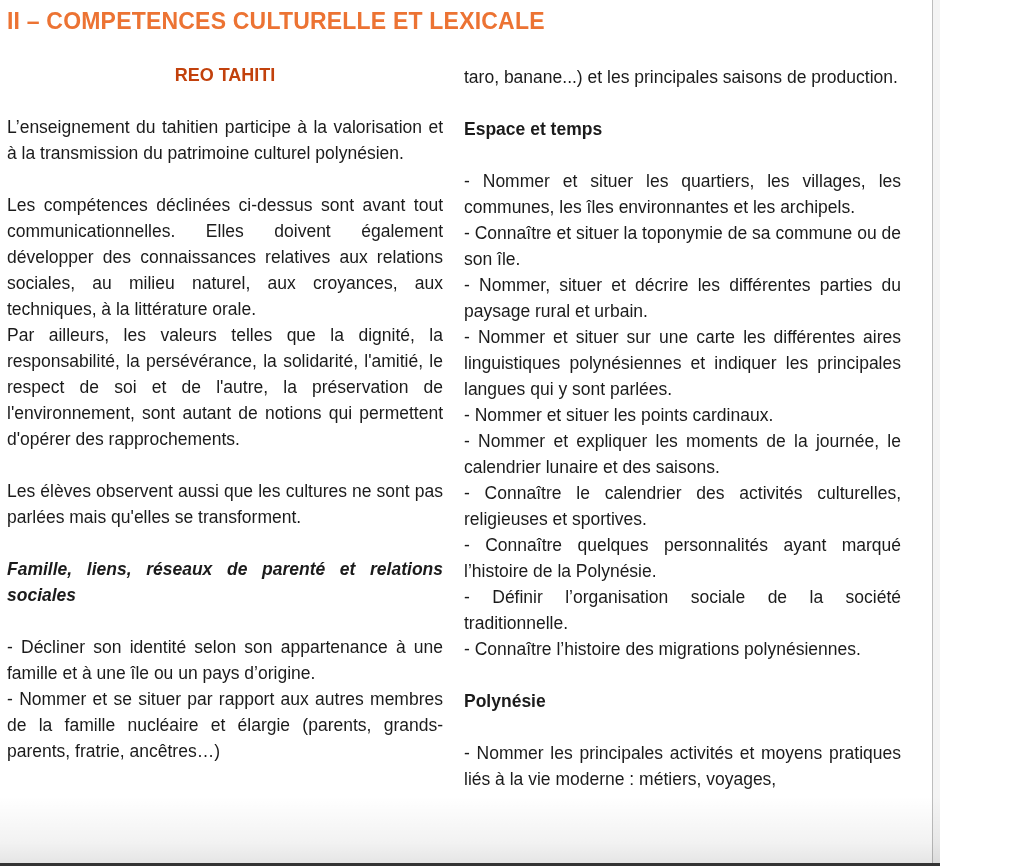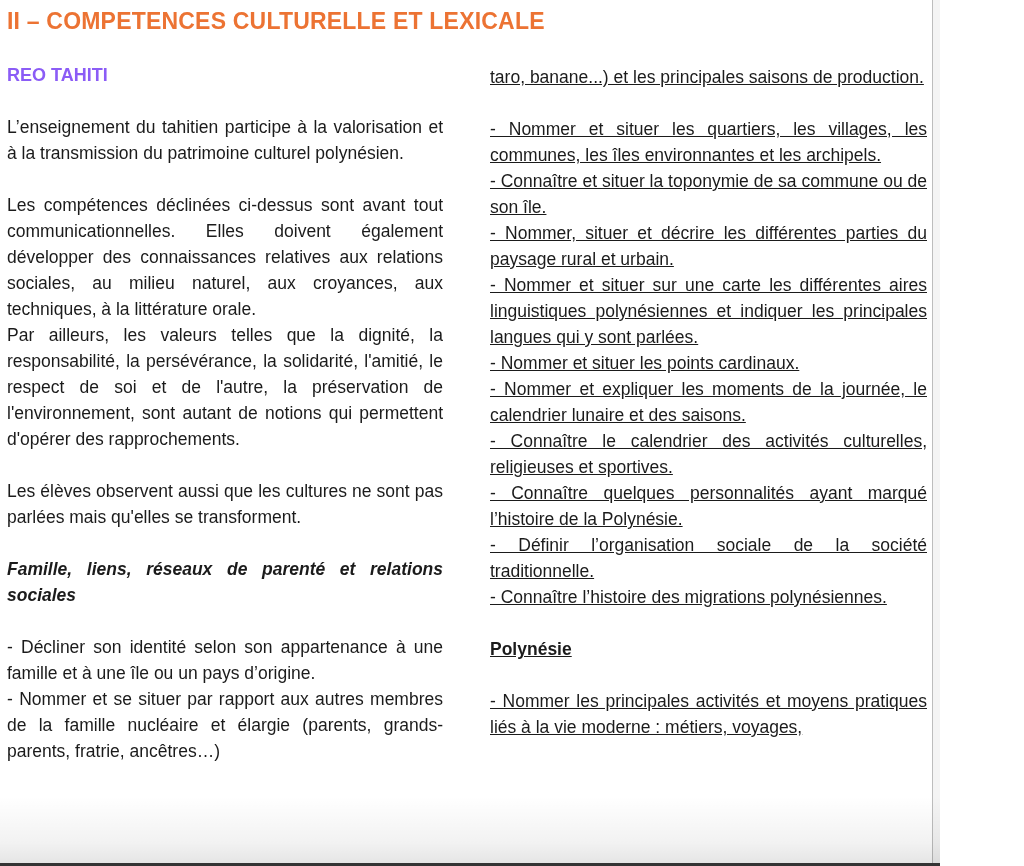--- a/index.html
+++ b/index.html
@@ -29,21 +29,21 @@
   }
   .col {
     position: absolute;
     top: 0;
     font-size: 17.5px;
     line-height: 26px;
     text-align: justify;
     hyphens: none;
   }
   .col-left  { left: 7px;   width: 436px; }
-  .col-right { left: 490px; width: 437px; text-decoration: underline; }
+  .col-right { left: 464px; width: 437px; }
 
   .col p { margin: 0; }
 
   .orange-sub {
     margin: 62px 0 0 0;
     font-size: 18px;
     line-height: 26px;
     font-weight: bold;
     text-align: left;
   }
@@ -94,21 +94,21 @@
   }
 </style>
 </head>
 <body>
 
 <div class="page">
 
   <h1 class="doc-title" style="color: rgb(236, 115, 51);">II – COMPETENCES CULTURELLE ET LEXICALE</h1>
 
   <div class="col col-left">
-    <h2 class="orange-sub" style="color: #8b5cf6;">REO TAHITI</h2>
+    <h2 class="orange-sub" style="color: #c2410c; text-align: center;">REO TAHITI</h2>
 
     <p class="p-gap">L’enseignement du tahitien participe à la valorisation et à la transmission du patrimoine culturel polynésien.</p>
 
     <p class="p-gap">Les compétences déclinées ci-dessus sont avant tout communicationnelles. Elles doivent également développer des connaissances relatives aux relations sociales, au milieu naturel, aux croyances, aux techniques, à la littérature orale.</p>
 
     <p>Par ailleurs, les valeurs telles que la dignité, la responsabilité, la persévérance, la solidarité, l'amitié, le respect de soi et de l'autre, la préservation de l'environnement, sont autant de notions qui permettent d'opérer des rapprochements.</p>
 
     <p class="p-gap">Les élèves observent aussi que les cultures ne sont pas parlées mais qu'elles se transforment.</p>
 
 
@@ -116,20 +116,21 @@
 
     <p class="p-gap">- Décliner son identité selon son appartenance à une famille et à une île ou un pays d’origine.</p>
 
     <p>- Nommer et se situer par rapport aux autres membres de la famille nucléaire et élargie (parents, grands-parents, fratrie, ancêtres…)</p>
   </div>
 
   <div class="col col-right">
     <p class="first-right">taro, banane...) et les principales saisons de production.</p>
 
 
+    <h3 class="inline-heading">Espace et temps</h3>
 
     <p class="p-gap">- Nommer et situer les quartiers, les villages, les communes, les îles environnantes et les archipels.</p>
     <p>- Connaître et situer la toponymie de sa commune ou de son île.</p>
     <p>- Nommer, situer et décrire les différentes parties du paysage rural et urbain.</p>
     <p>- Nommer et situer sur une carte les différentes aires linguistiques polynésiennes et indiquer les principales langues qui y sont parlées.</p>
     <p>- Nommer et situer les points cardinaux.</p>
     <p>- Nommer et expliquer les moments de la journée, le calendrier lunaire et des saisons.</p>
     <p>- Connaître le calendrier des activités culturelles, religieuses et sportives.</p>
     <p>- Connaître quelques personnalités ayant marqué l’histoire de la Polynésie.</p>
     <p>- Définir l’organisation sociale de la société traditionnelle.</p>

